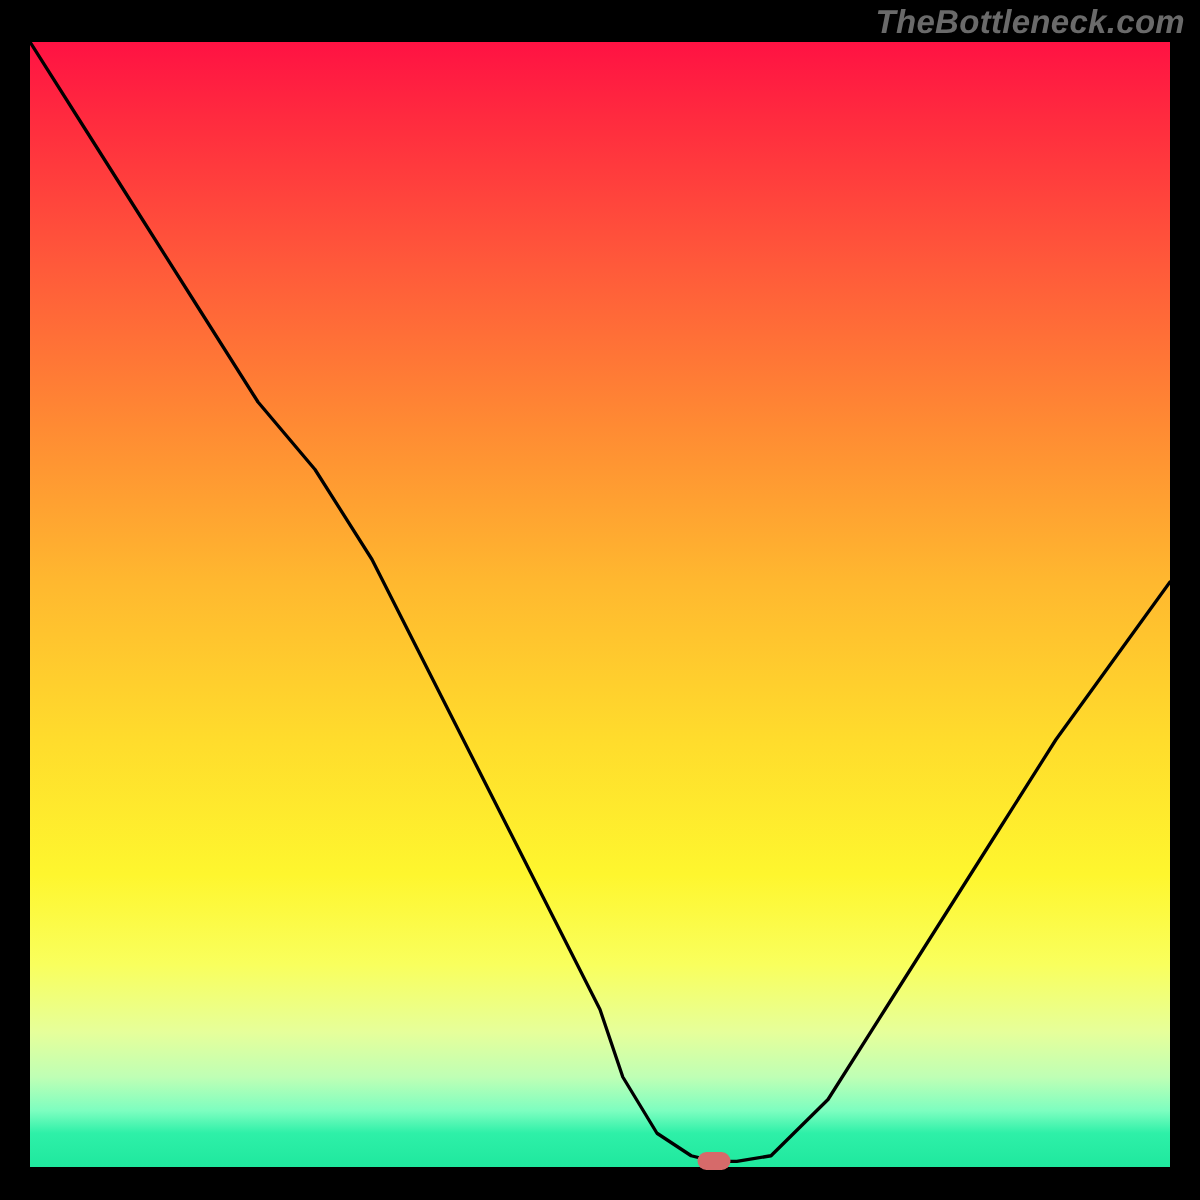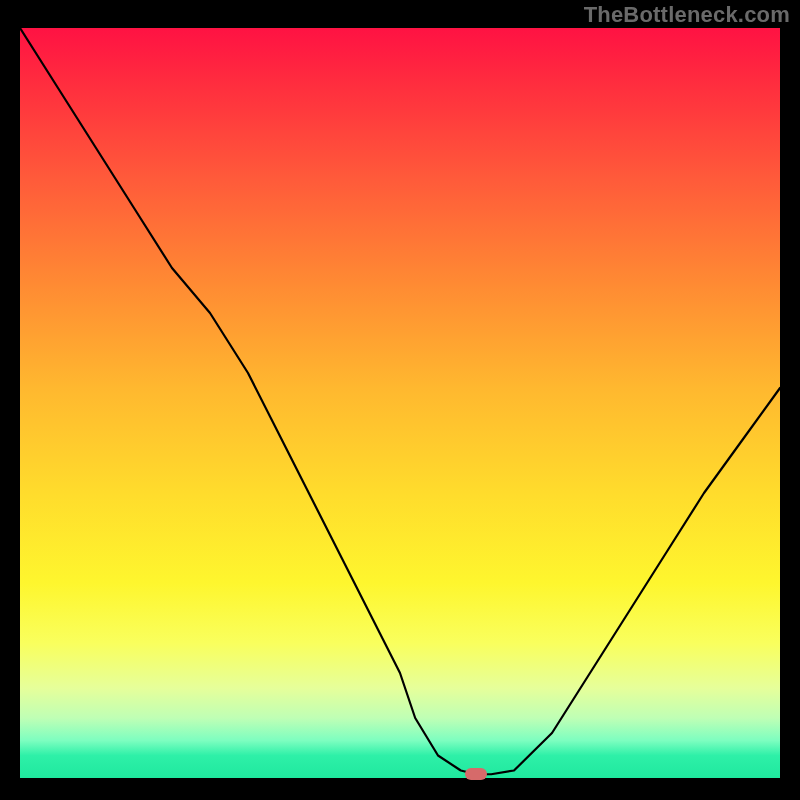--- a/index.html
+++ b/index.html
@@ -18,20 +18,21 @@
   }
   .watermark {
     position: absolute;
     top: 2px;
     right: 10px;
     color: #6a6a6a;
     font-size: 22px;
     font-weight: 600;
     letter-spacing: 0.2px;
     z-index: 5;
+    font-style: italic;
   }
   .plot {
     position: absolute;
     left: 20px;
     top: 28px;
     width: 760px;
     height: 750px;
     background: linear-gradient(
       to bottom,
       #ff1243 0%,

